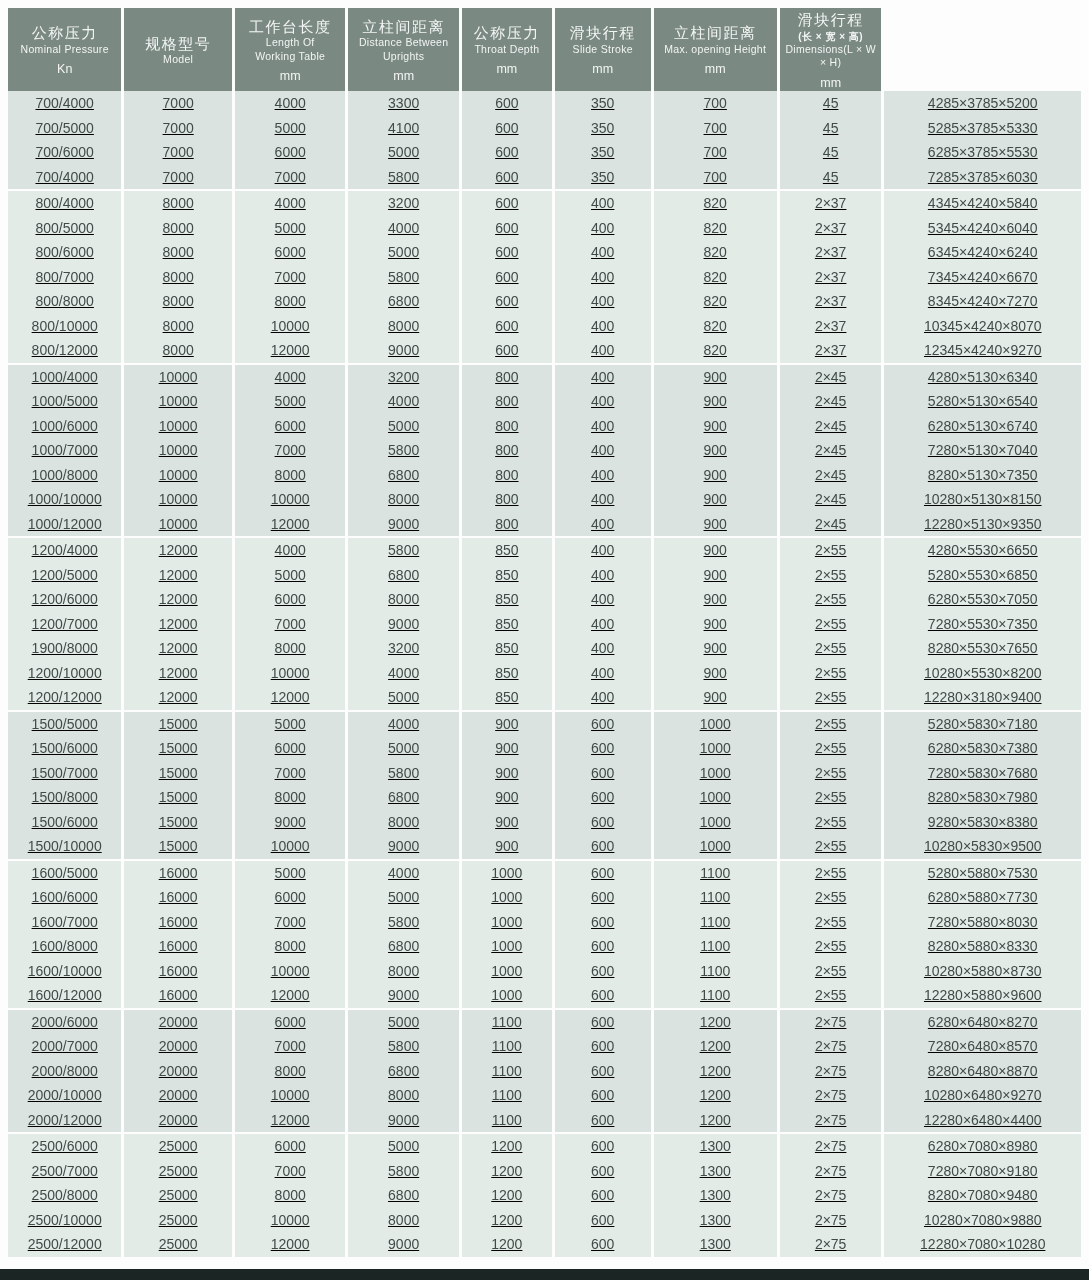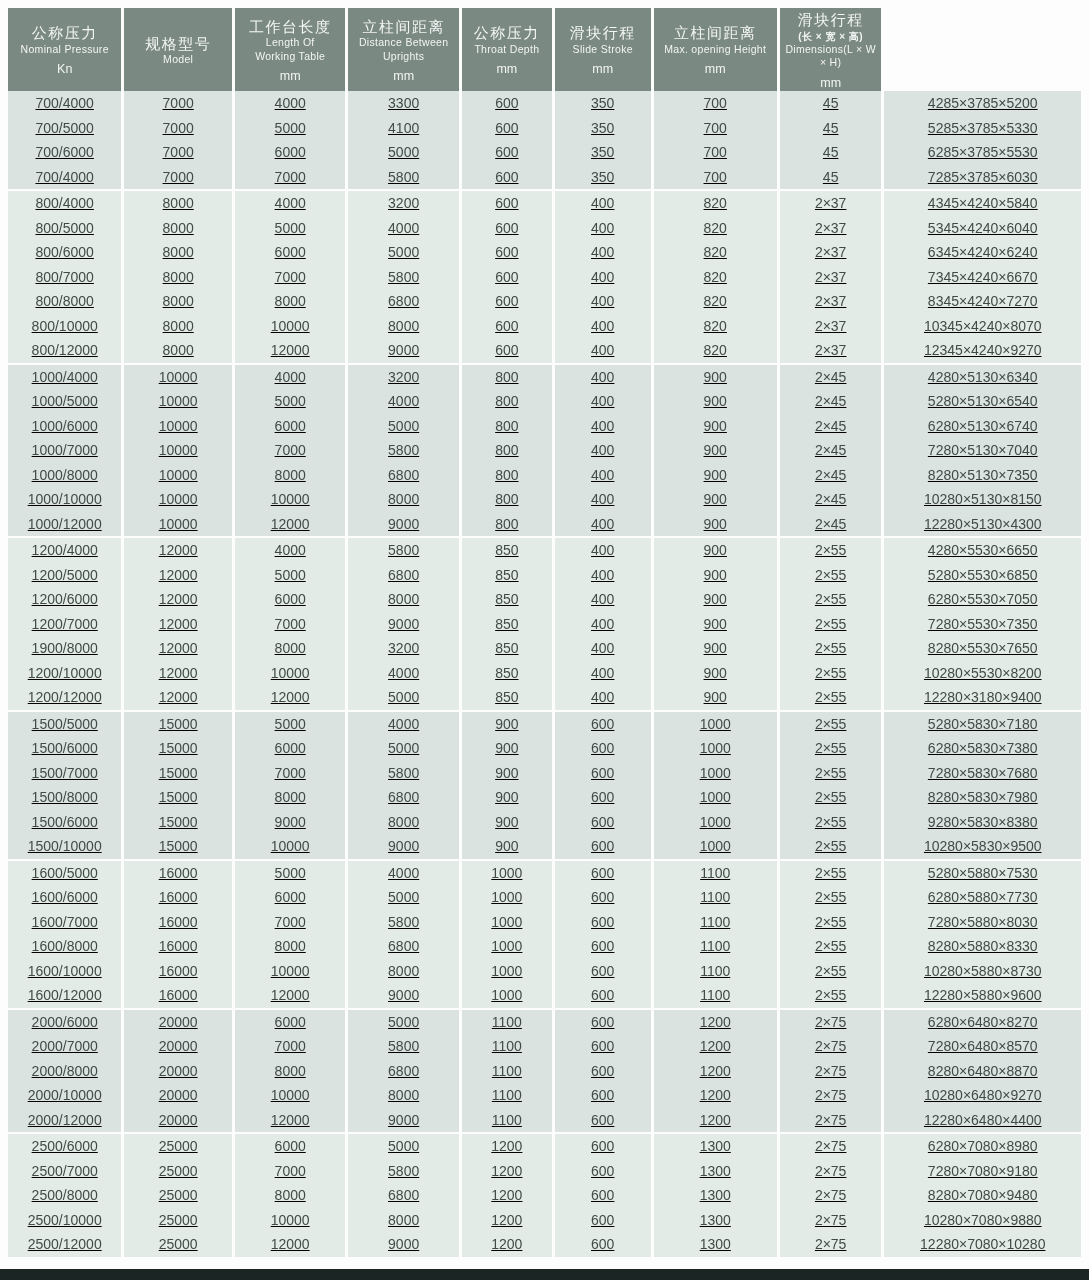--- a/index.html
+++ b/index.html
@@ -292,21 +292,21 @@
           </div>
           <div class="row grid">
             <div class="td">1000/12000</div>
             <div class="td">10000</div>
             <div class="td">12000</div>
             <div class="td">9000</div>
             <div class="td">800</div>
             <div class="td">400</div>
             <div class="td">900</div>
             <div class="td">2×45</div>
-            <div class="td">12280×5130×4300</div>
+            <div class="td">12280×5130×9350</div>
           </div>
         </div>
         <div class="group g-light">
           <div class="row grid">
             <div class="td">1200/4000</div>
             <div class="td">12000</div>
             <div class="td">4000</div>
             <div class="td">5800</div>
             <div class="td">850</div>
             <div class="td">400</div>

